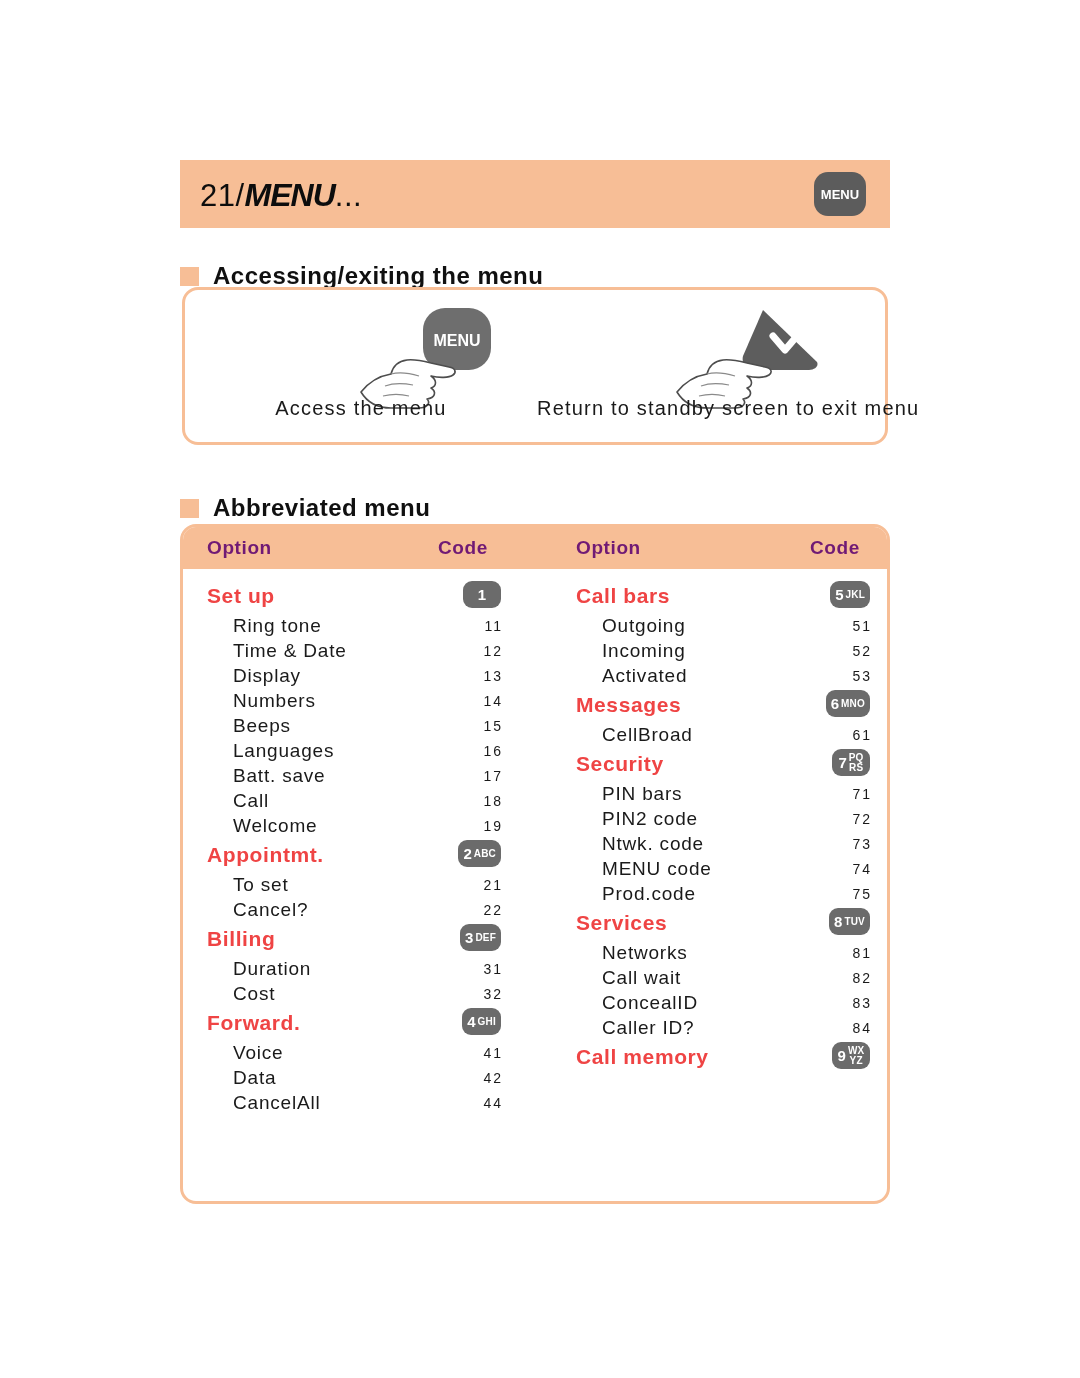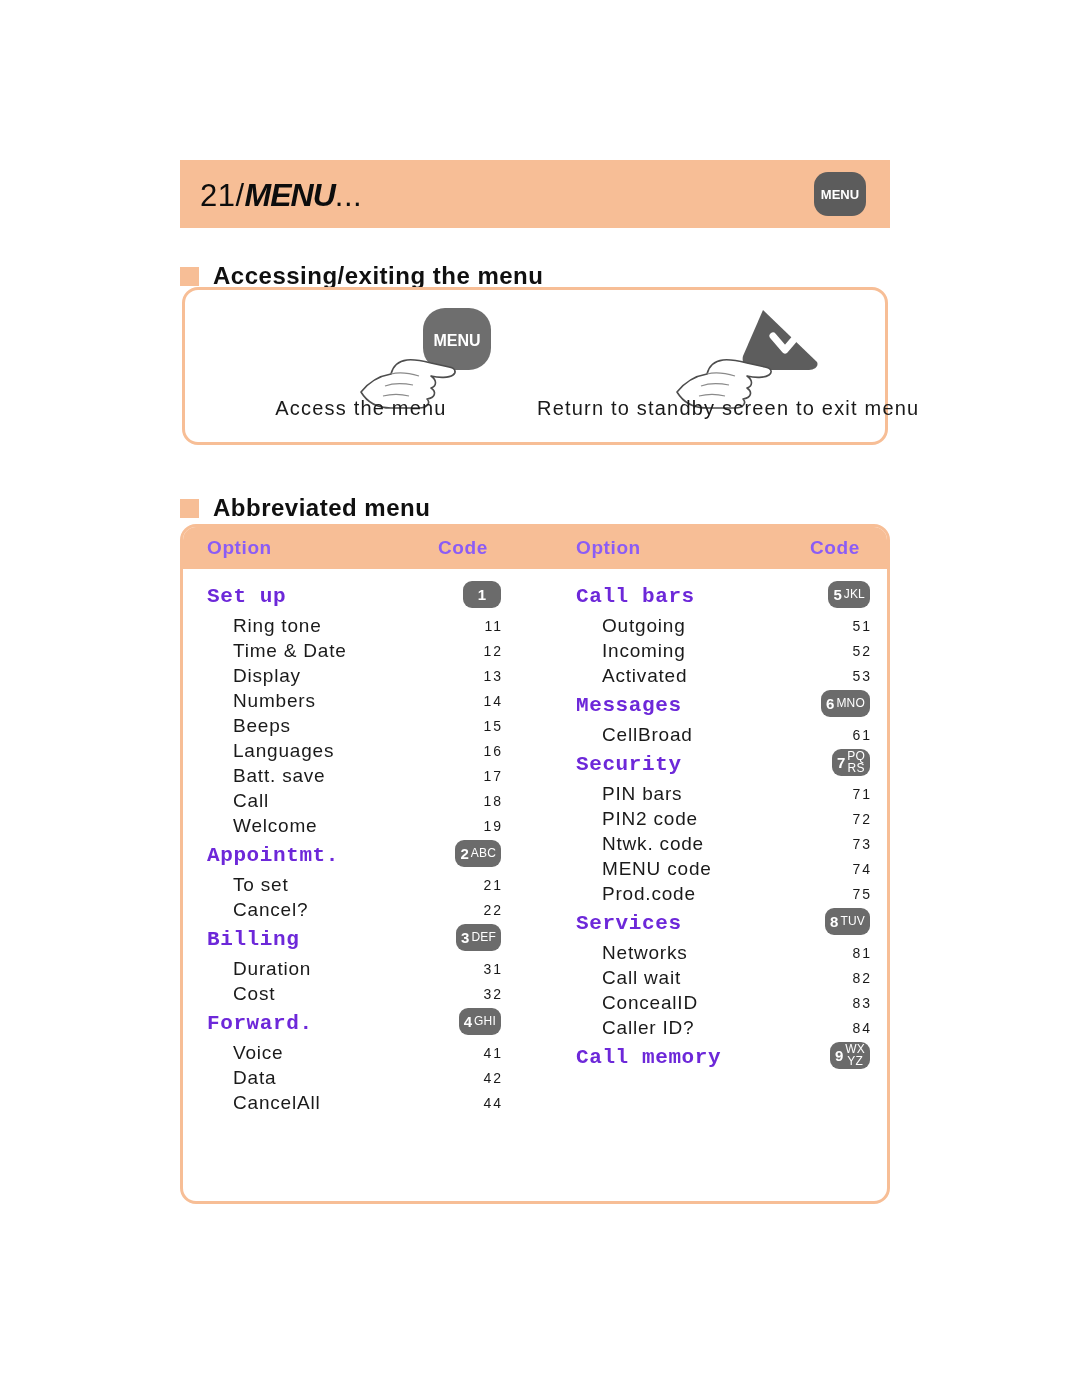--- a/index.html
+++ b/index.html
@@ -147,21 +147,21 @@
     width: 100%;
     height: 42px;
     background: #f7be96;
     box-sizing: border-box;
   }
   .th {
     position: absolute;
     top: 10px;
     font-size: 19px;
     font-weight: bold;
-    color: #8b5cf6;
+    color: #701a75;
     letter-spacing: 0.6px;
   }
   #th-opt-1  { left: 24px; }
   #th-code-1 { left: 255px; }
   #th-opt-2  { left: 393px; }
   #th-code-2 { left: 627px; }
 
   .col {
     position: absolute;
     top: 52px;
@@ -173,23 +173,22 @@
   .grp-head {
     position: relative;
     height: 34px;
     display: flex;
     align-items: center;
   }
   .grp-head .gname {
     font-size: 21px;
     font-weight: bold;
     letter-spacing: 0.6px;
-    color: #6d28d9;
+    color: #ef4444;
     padding-left: 6px;
-    font-family: Liberation Mono, monospace;
   }
   .keybadge {
     position: absolute;
     right: 30px;
     top: 2px;
     min-width: 38px;
     height: 27px;
     padding: 0 5px;
     border-radius: 9px;
     background: #6b6b6b;
@@ -199,22 +198,22 @@
     justify-content: center;
     gap: 2px;
     box-sizing: border-box;
   }
   .keybadge .kdigit {
     font-size: 15px;
     font-weight: bold;
     line-height: 1;
   }
   .keybadge .kletters {
-    font-size: 12px;
-    font-weight: normal;
+    font-size: 10px;
+    font-weight: bold;
     line-height: 0.95;
     text-align: center;
     letter-spacing: 0.2px;
   }
   .keybadge .kletters span { display: block; }
   .keybadge.no-letters { min-width: 38px; }
 
   .row {
     position: relative;
     height: 25px;

